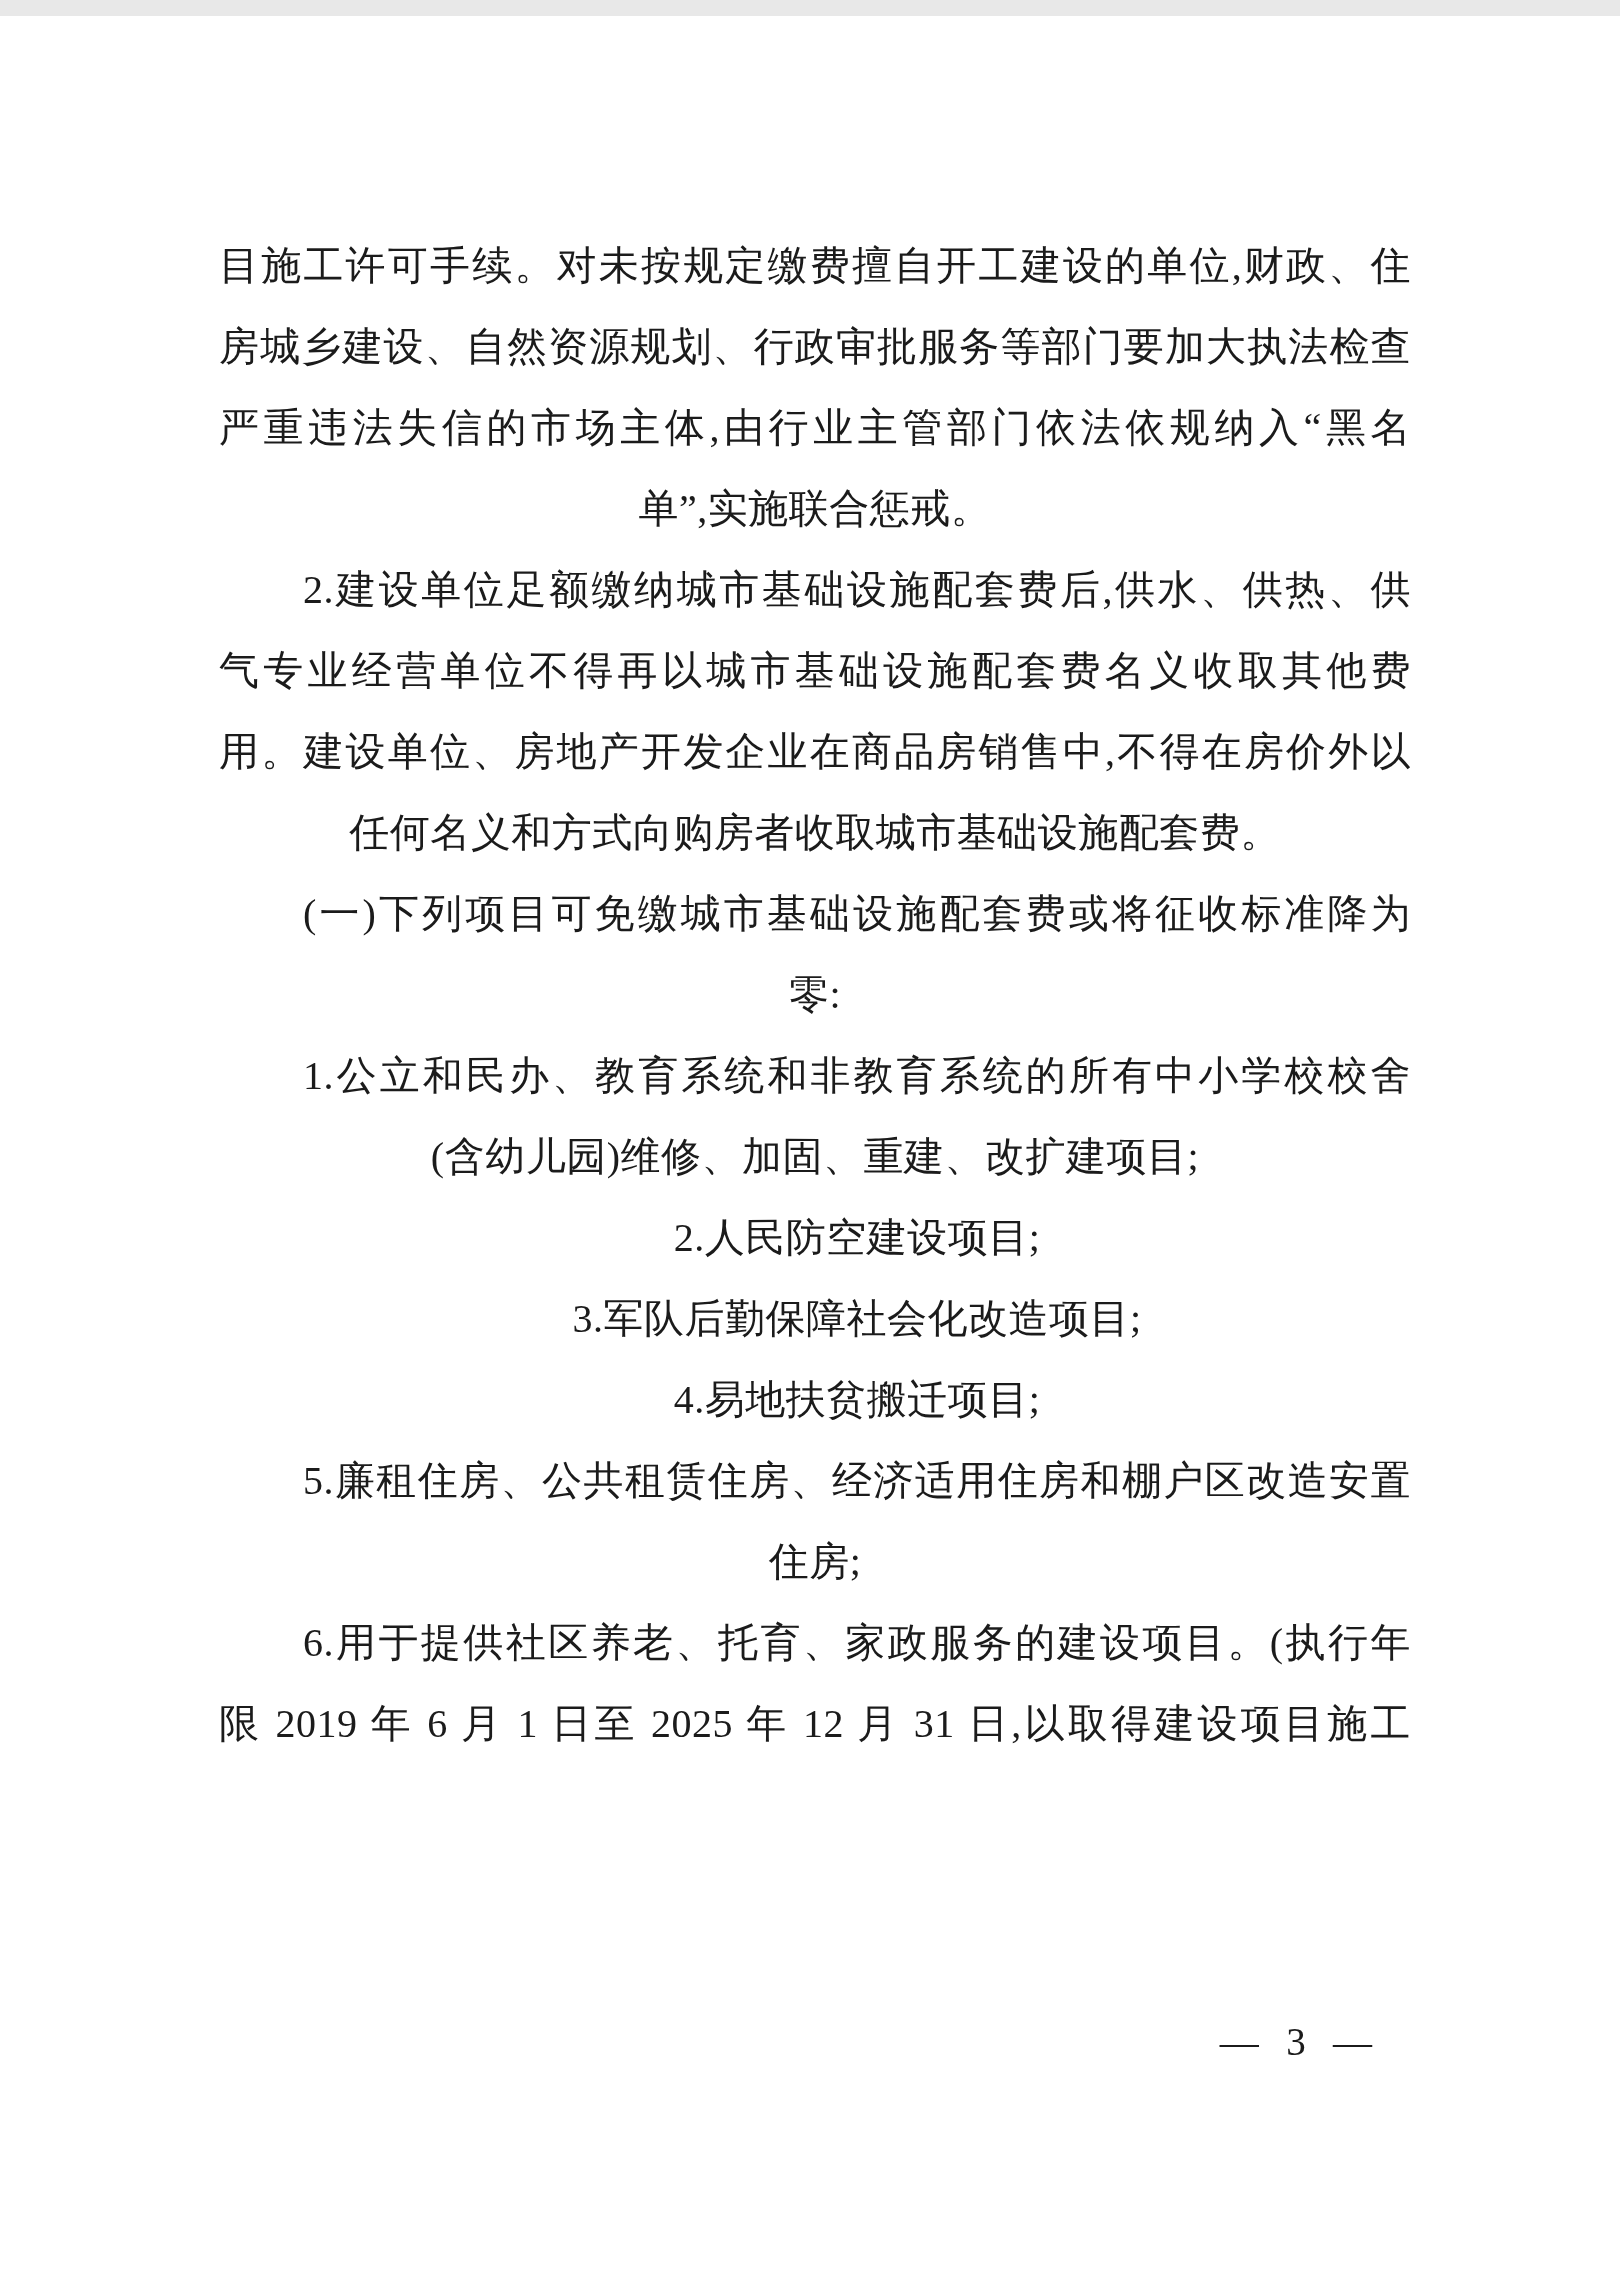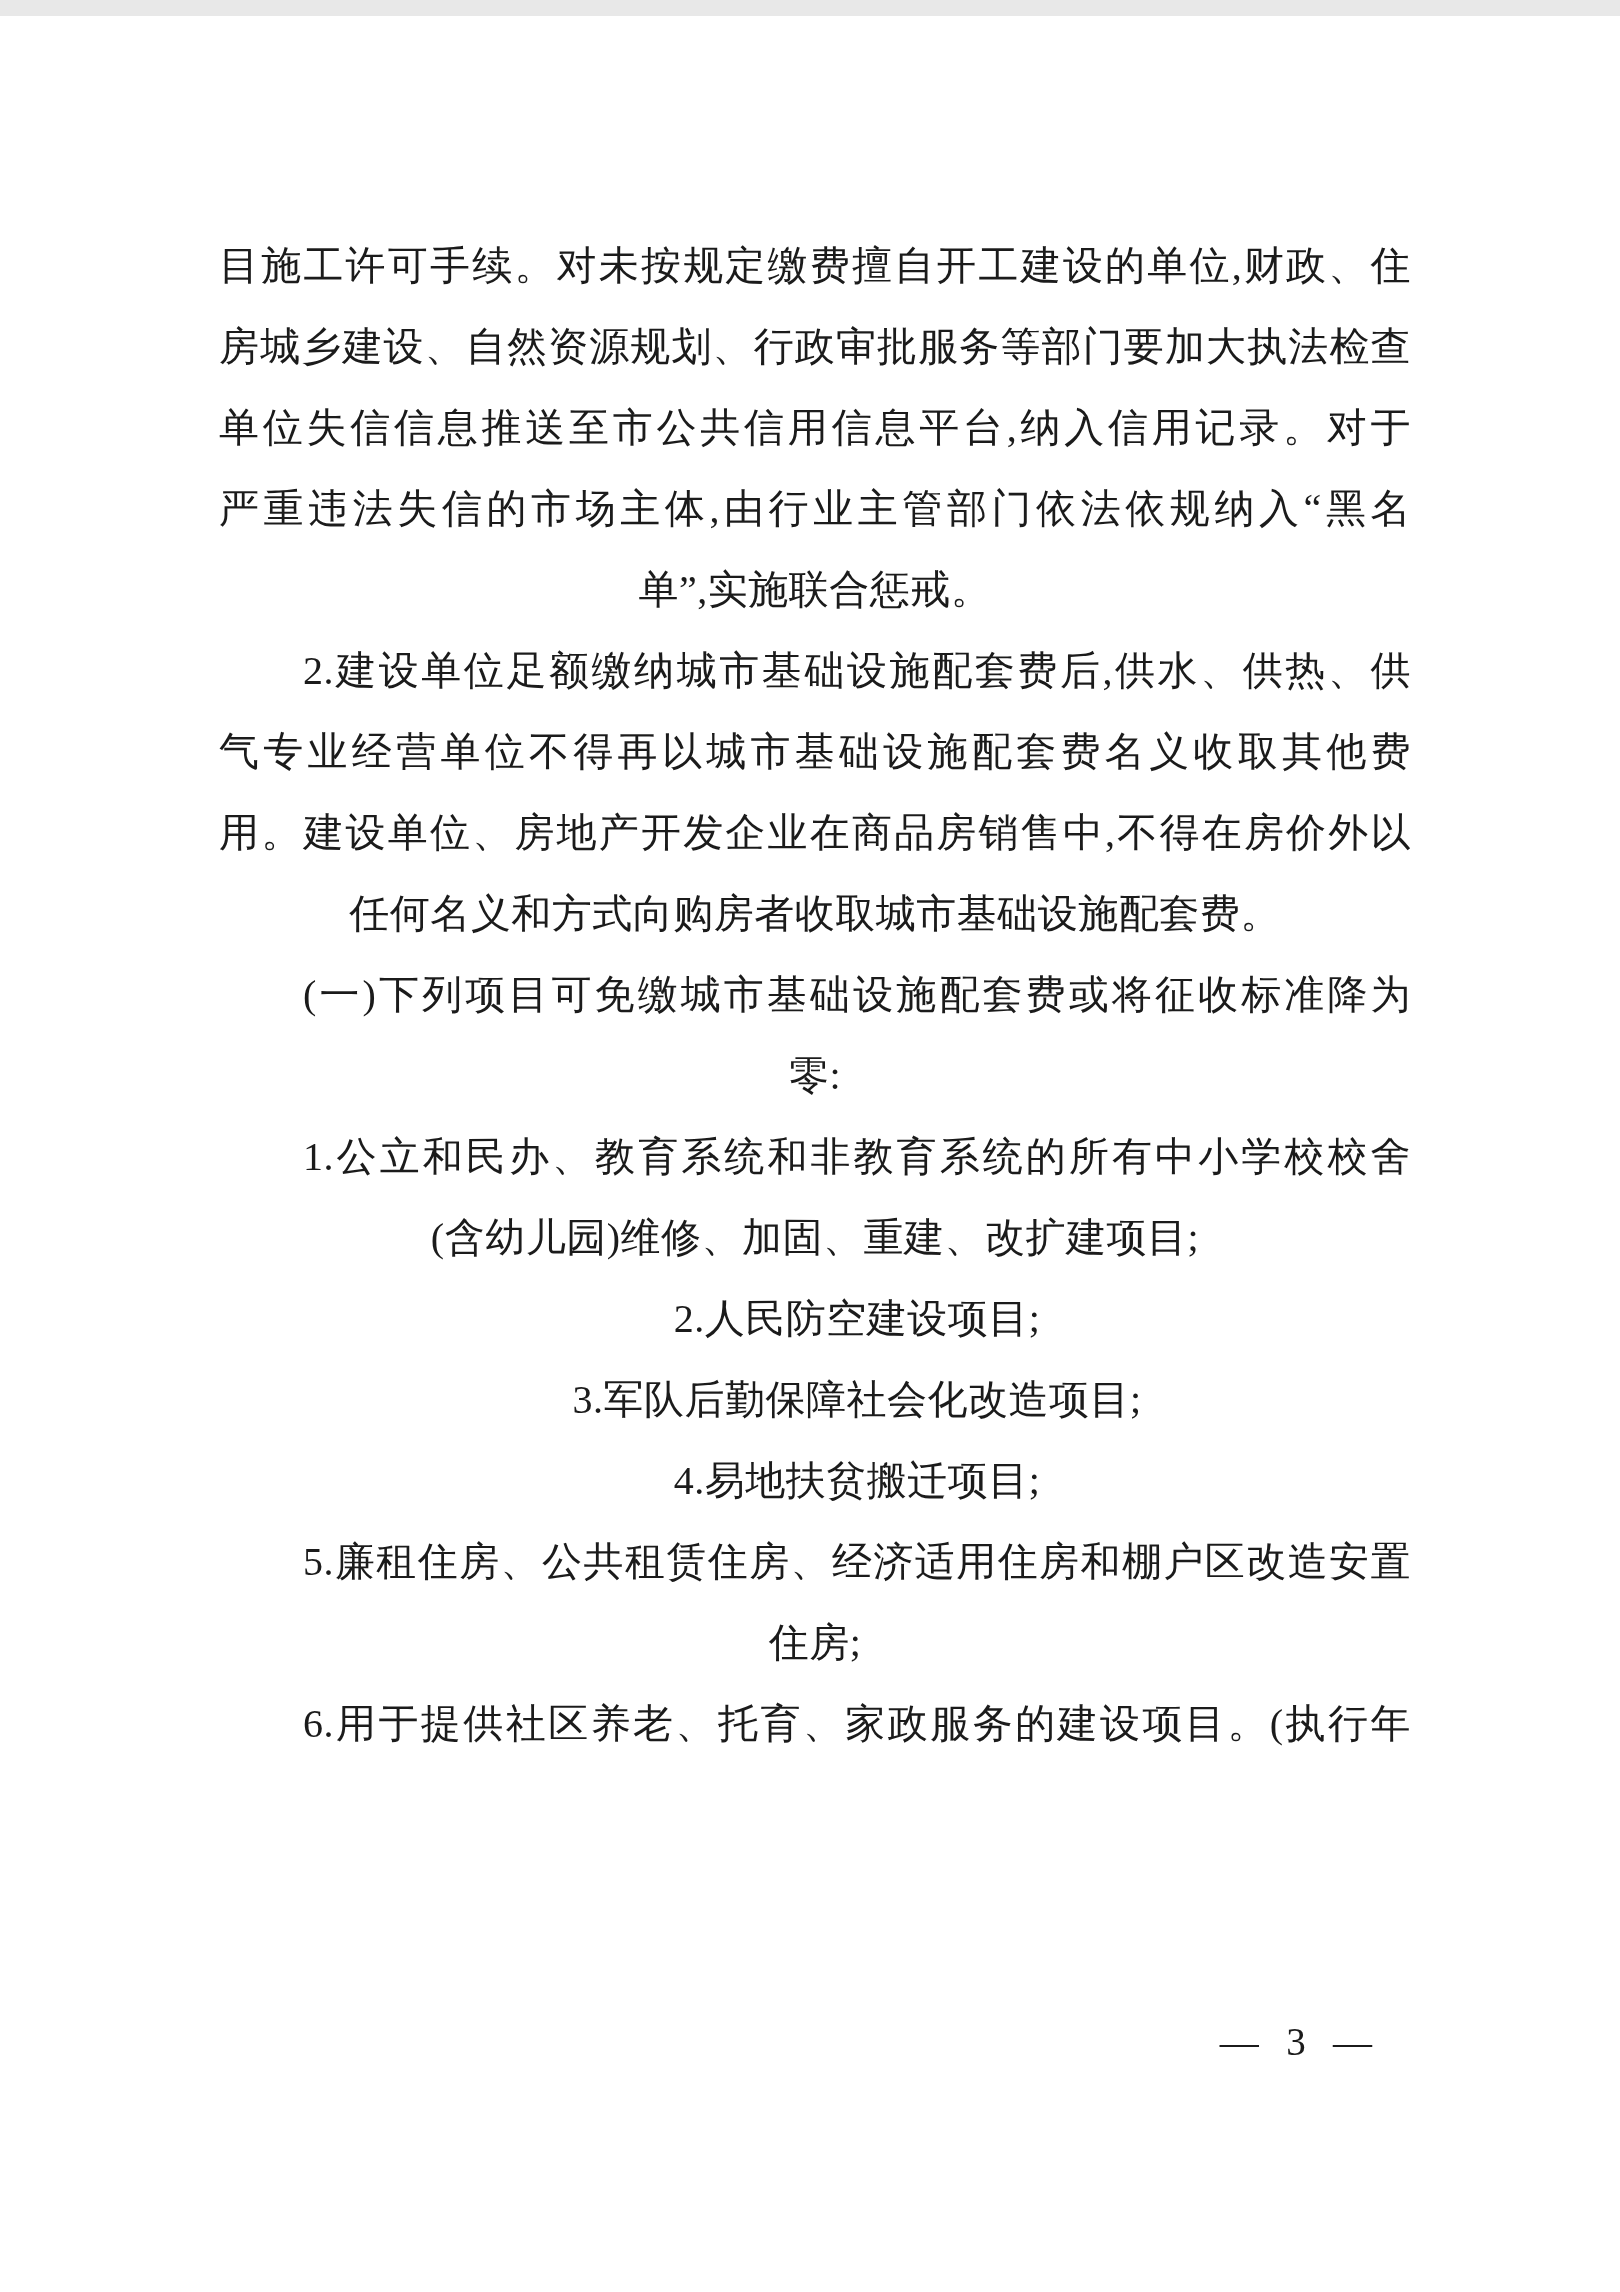--- a/index.html
+++ b/index.html
@@ -57,35 +57,35 @@
   }
 </style>
 </head>
 <body>
 
 <div class="page">
 
   <div class="textblock">
     <div class="line j">目施工许可手续。对未按规定缴费擅自开工建设的单位,财政、住</div>
     <div class="line j">房城乡建设、自然资源规划、行政审批服务等部门要加大执法检查</div>
-    <div class="line j">单位失信信息推送至市公共信用信息平台,纳入信用记录。对于</div>
     <div class="line j">严重违法失信的市场主体,由行业主管部门依法依规纳入“黑名</div>
     <div class="line">单”,实施联合惩戒。</div>
     <div class="line j ind">2.建设单位足额缴纳城市基础设施配套费后,供水、供热、供</div>
     <div class="line j">气专业经营单位不得再以城市基础设施配套费名义收取其他费</div>
     <div class="line j">用。建设单位、房地产开发企业在商品房销售中,不得在房价外以</div>
     <div class="line">任何名义和方式向购房者收取城市基础设施配套费。</div>
     <div class="line j ind">(一)下列项目可免缴城市基础设施配套费或将征收标准降为</div>
     <div class="line">零:</div>
     <div class="line j ind">1.公立和民办、教育系统和非教育系统的所有中小学校校舍</div>
     <div class="line">(含幼儿园)维修、加固、重建、改扩建项目;</div>
     <div class="line ind">2.人民防空建设项目;</div>
     <div class="line ind">3.军队后勤保障社会化改造项目;</div>
     <div class="line ind">4.易地扶贫搬迁项目;</div>
     <div class="line j ind">5.廉租住房、公共租赁住房、经济适用住房和棚户区改造安置</div>
     <div class="line">住房;</div>
     <div class="line j ind">6.用于提供社区养老、托育、家政服务的建设项目。(执行年</div>
+    <div class="line j">限 2019 年 6 月 1 日至 2025 年 12 月 31 日,以取得建设项目施工</div>
   </div>
 
   <div class="footer">— 3 —</div>
 
 </div>
 
 
 </body></html>

